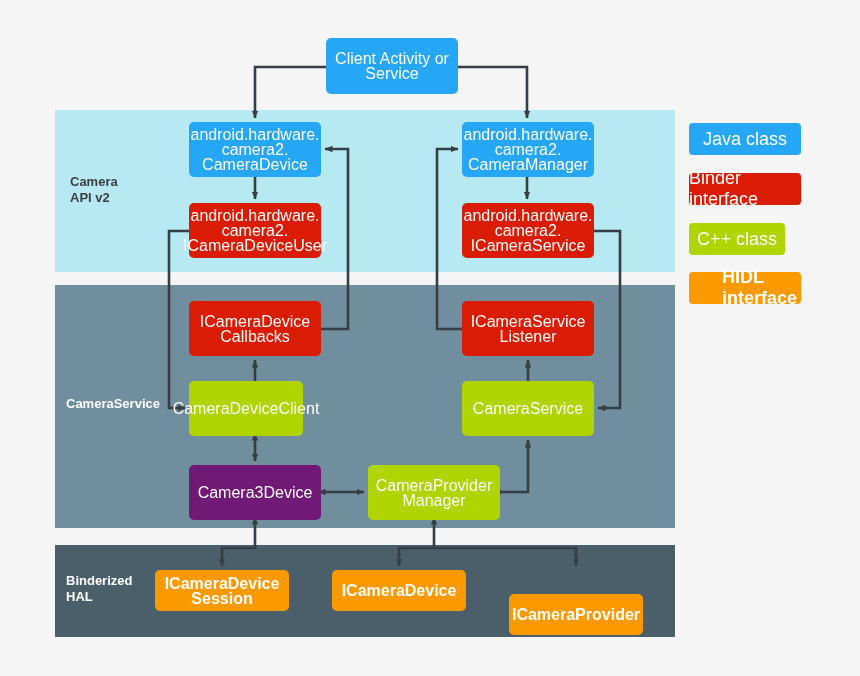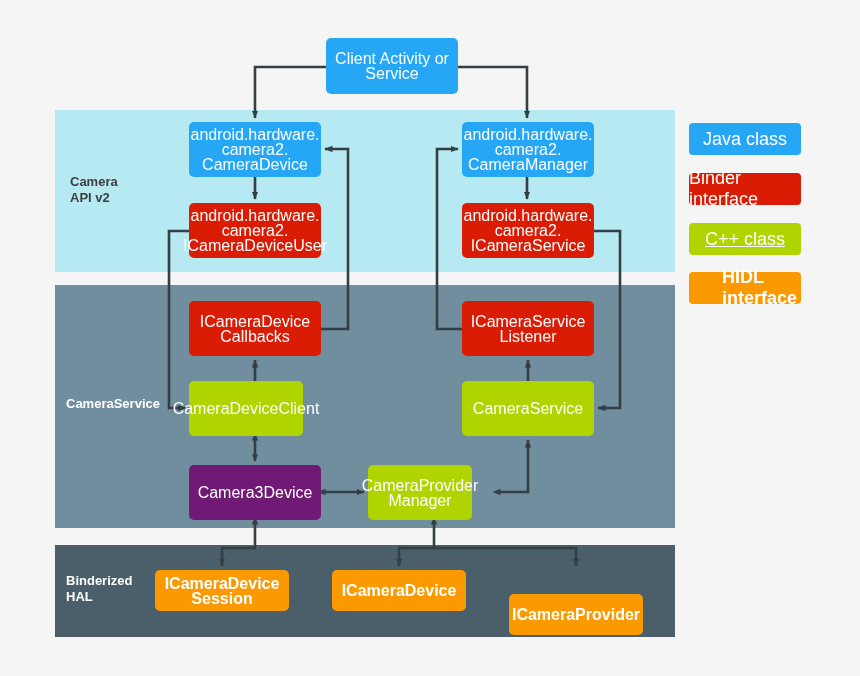--- a/index.html
+++ b/index.html
@@ -121,26 +121,26 @@
       <div class="node" style="left: 462px; top: 203px; width: 132px; height: 55px; background: rgb(218, 28, 5);">android.hardware.
 camera2.
 ICameraService</div>
       <div class="node" style="left: 189px; top: 301px; width: 132px; height: 55px; background: rgb(218, 28, 5);">ICameraDevice
 Callbacks</div>
       <div class="node" style="left: 462px; top: 301px; width: 132px; height: 55px; background: rgb(218, 28, 5);">ICameraService
 Listener</div>
       <div class="node" style="left: 189px; top: 381px; width: 114px; height: 55px; background: rgb(176, 212, 0);">CameraDeviceClient</div>
       <div class="node" style="left: 462px; top: 381px; width: 132px; height: 55px; background: rgb(176, 212, 0);">CameraService</div>
       <div class="node" style="left: 189px; top: 465px; width: 132px; height: 55px; background: #701a75;">Camera3Device</div>
-      <div class="node" style="left: 368px; top: 465px; width: 104px; height: 55px; background: rgb(176, 212, 0);">CameraProvider
+      <div class="node" style="left: 368px; top: 465px; width: 132px; height: 55px; background: rgb(176, 212, 0);">CameraProvider
 Manager</div>
       <div class="node bold" style="left: 155px; top: 570px; width: 134px; height: 41px; background: rgb(251, 154, 0);">ICameraDevice
 Session</div>
       <div class="node bold" style="left: 332px; top: 570px; width: 134px; height: 41px; background: rgb(251, 154, 0);">ICameraDevice</div>
       <div class="node bold" style="left: 509px; top: 570px; width: 134px; height: 41px; background: rgb(251, 154, 0); margin-top: 24px;">ICameraProvider</div>
     </div>
   <div id="legend-layer">
       <div class="legend-item" style="left: 689px; top: 123px; width: 112px; height: 32px; background: rgb(37, 167, 245);">Java class</div>
       <div class="legend-item" style="left: 689px; top: 173px; width: 112px; height: 32px; background: rgb(218, 28, 5);">Binder interface</div>
-      <div class="legend-item" style="left: 689px; top: 223px; width: 112px; height: 32px; background: rgb(176, 212, 0); text-decoration: underline;">C++ class</div>
+      <div class="legend-item" style="left: 689px; top: 223px; width: 96px; height: 32px; background: rgb(176, 212, 0);">C++ class</div>
       <div class="legend-item bold" style="left: 689px; top: 272px; width: 112px; height: 32px; background: rgb(251, 154, 0); padding-left: 33px;">HIDL interface</div>
     </div>
 </div>
 
 </body></html>

